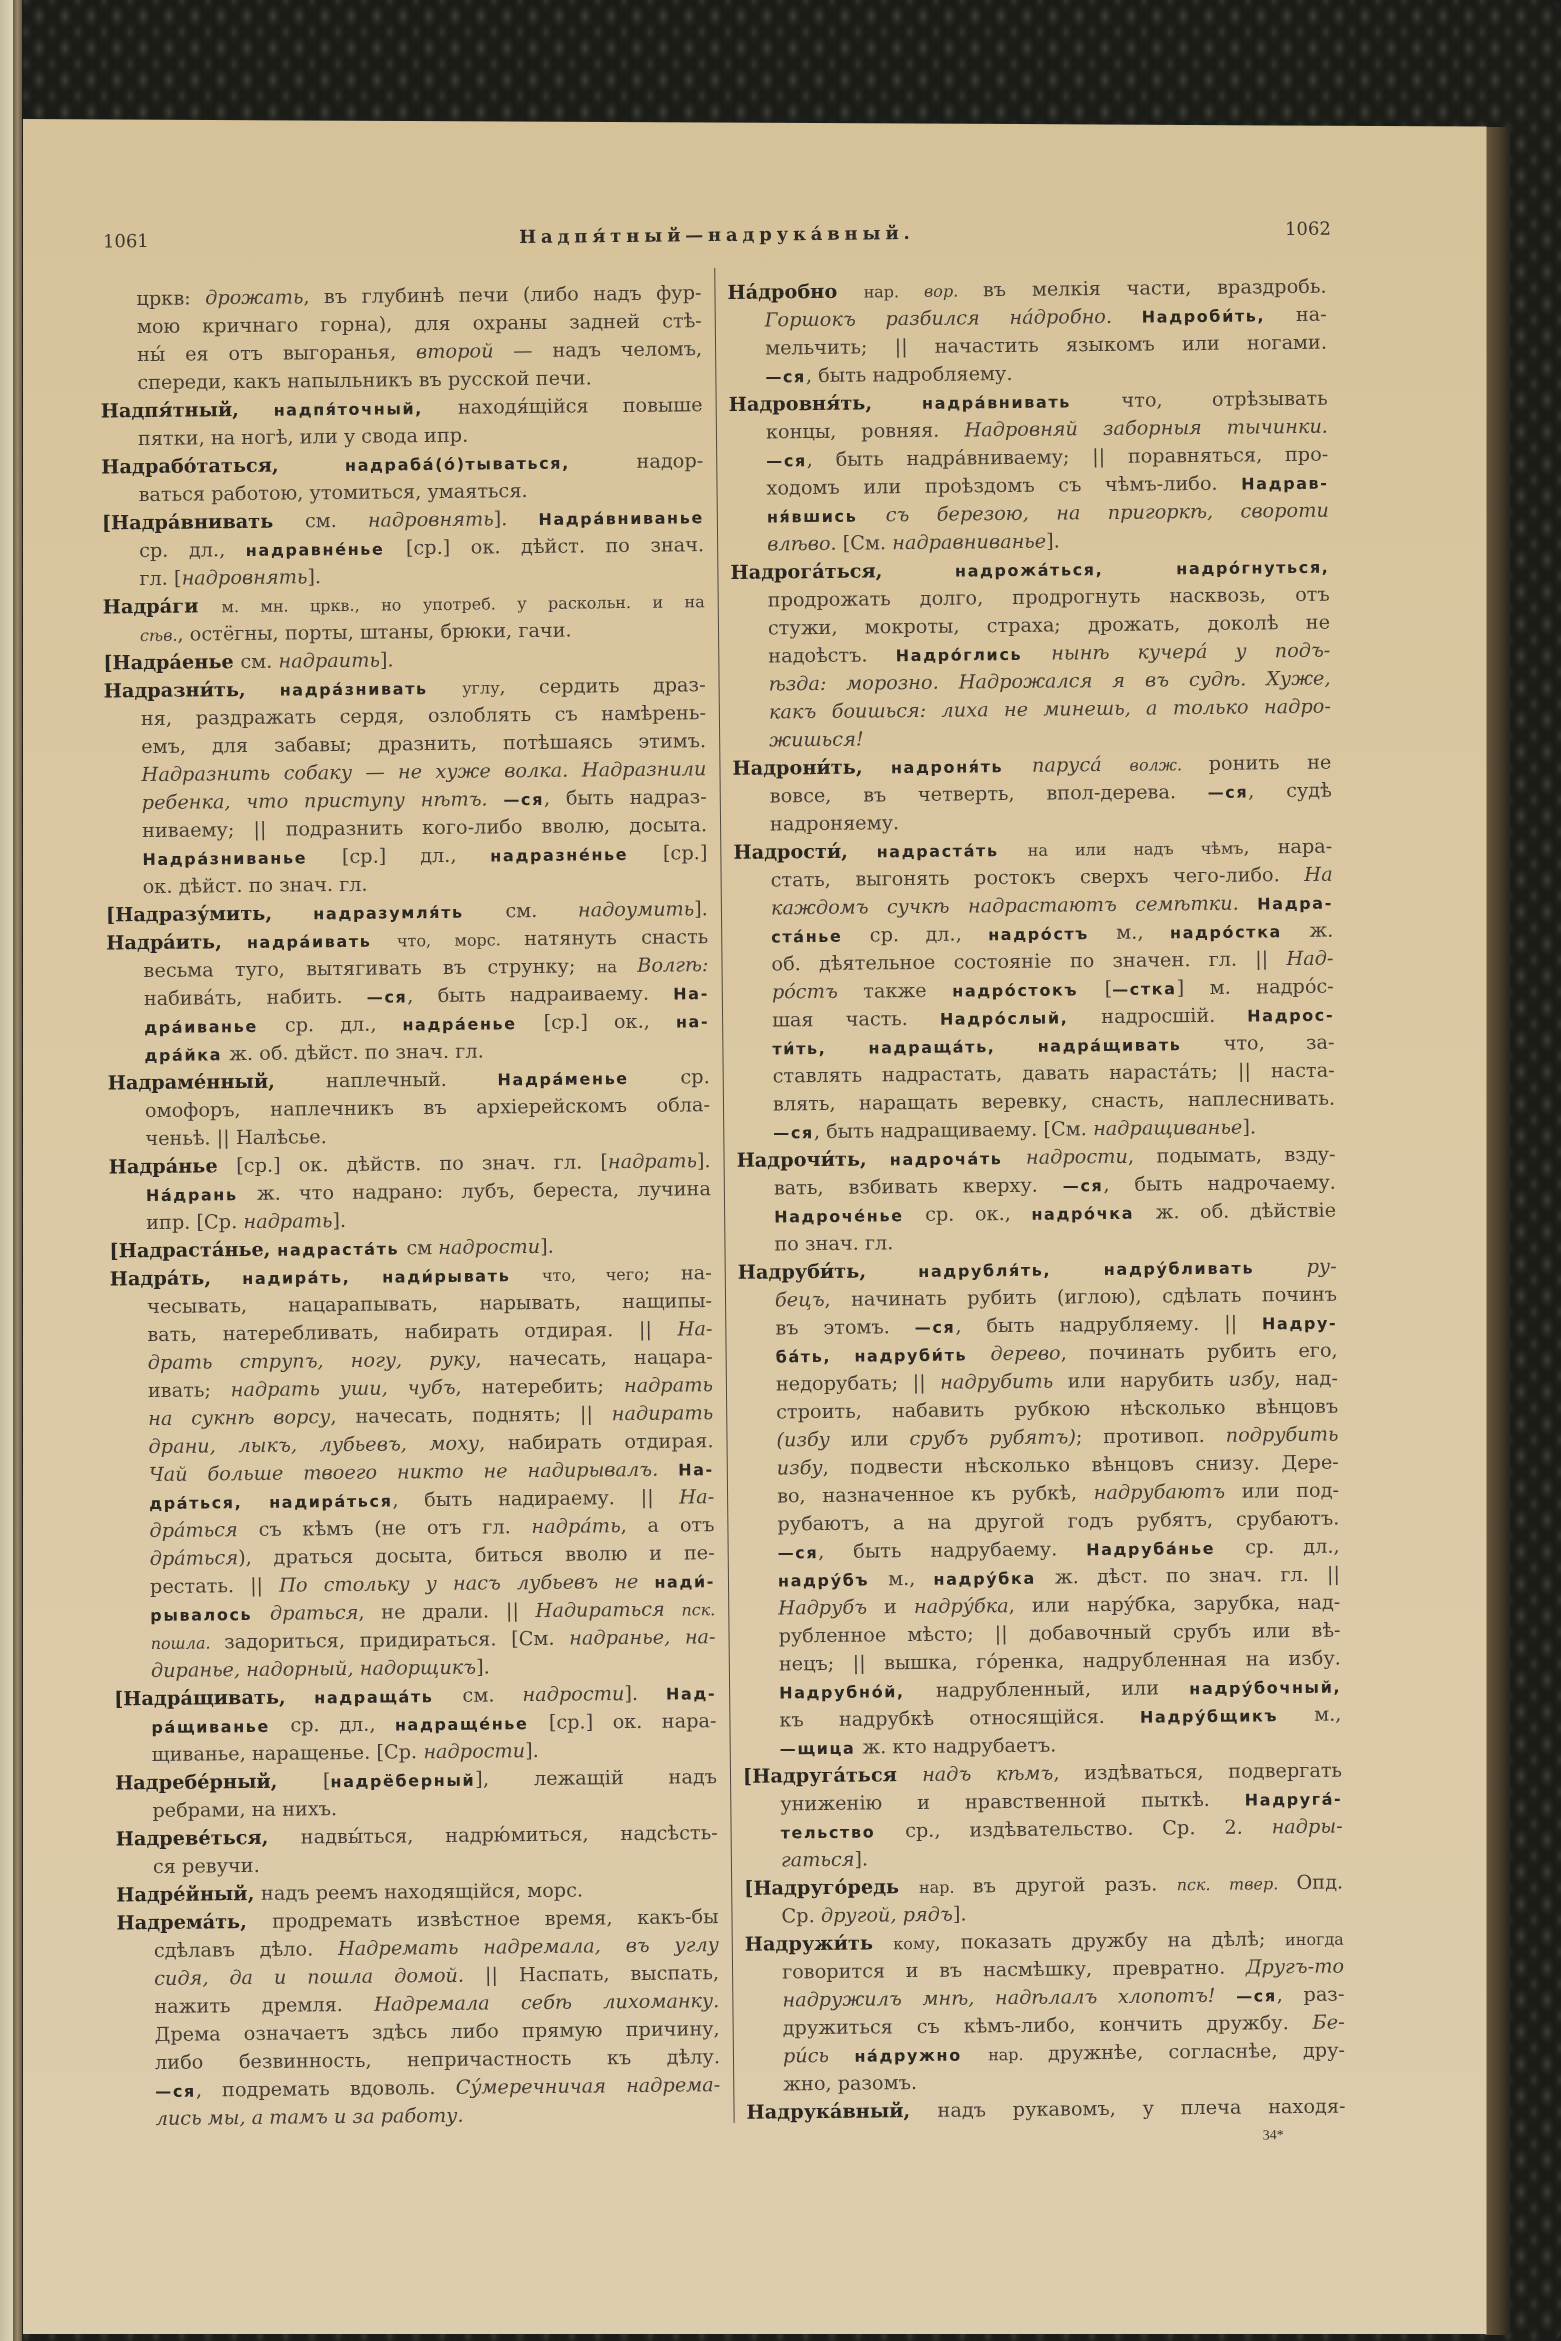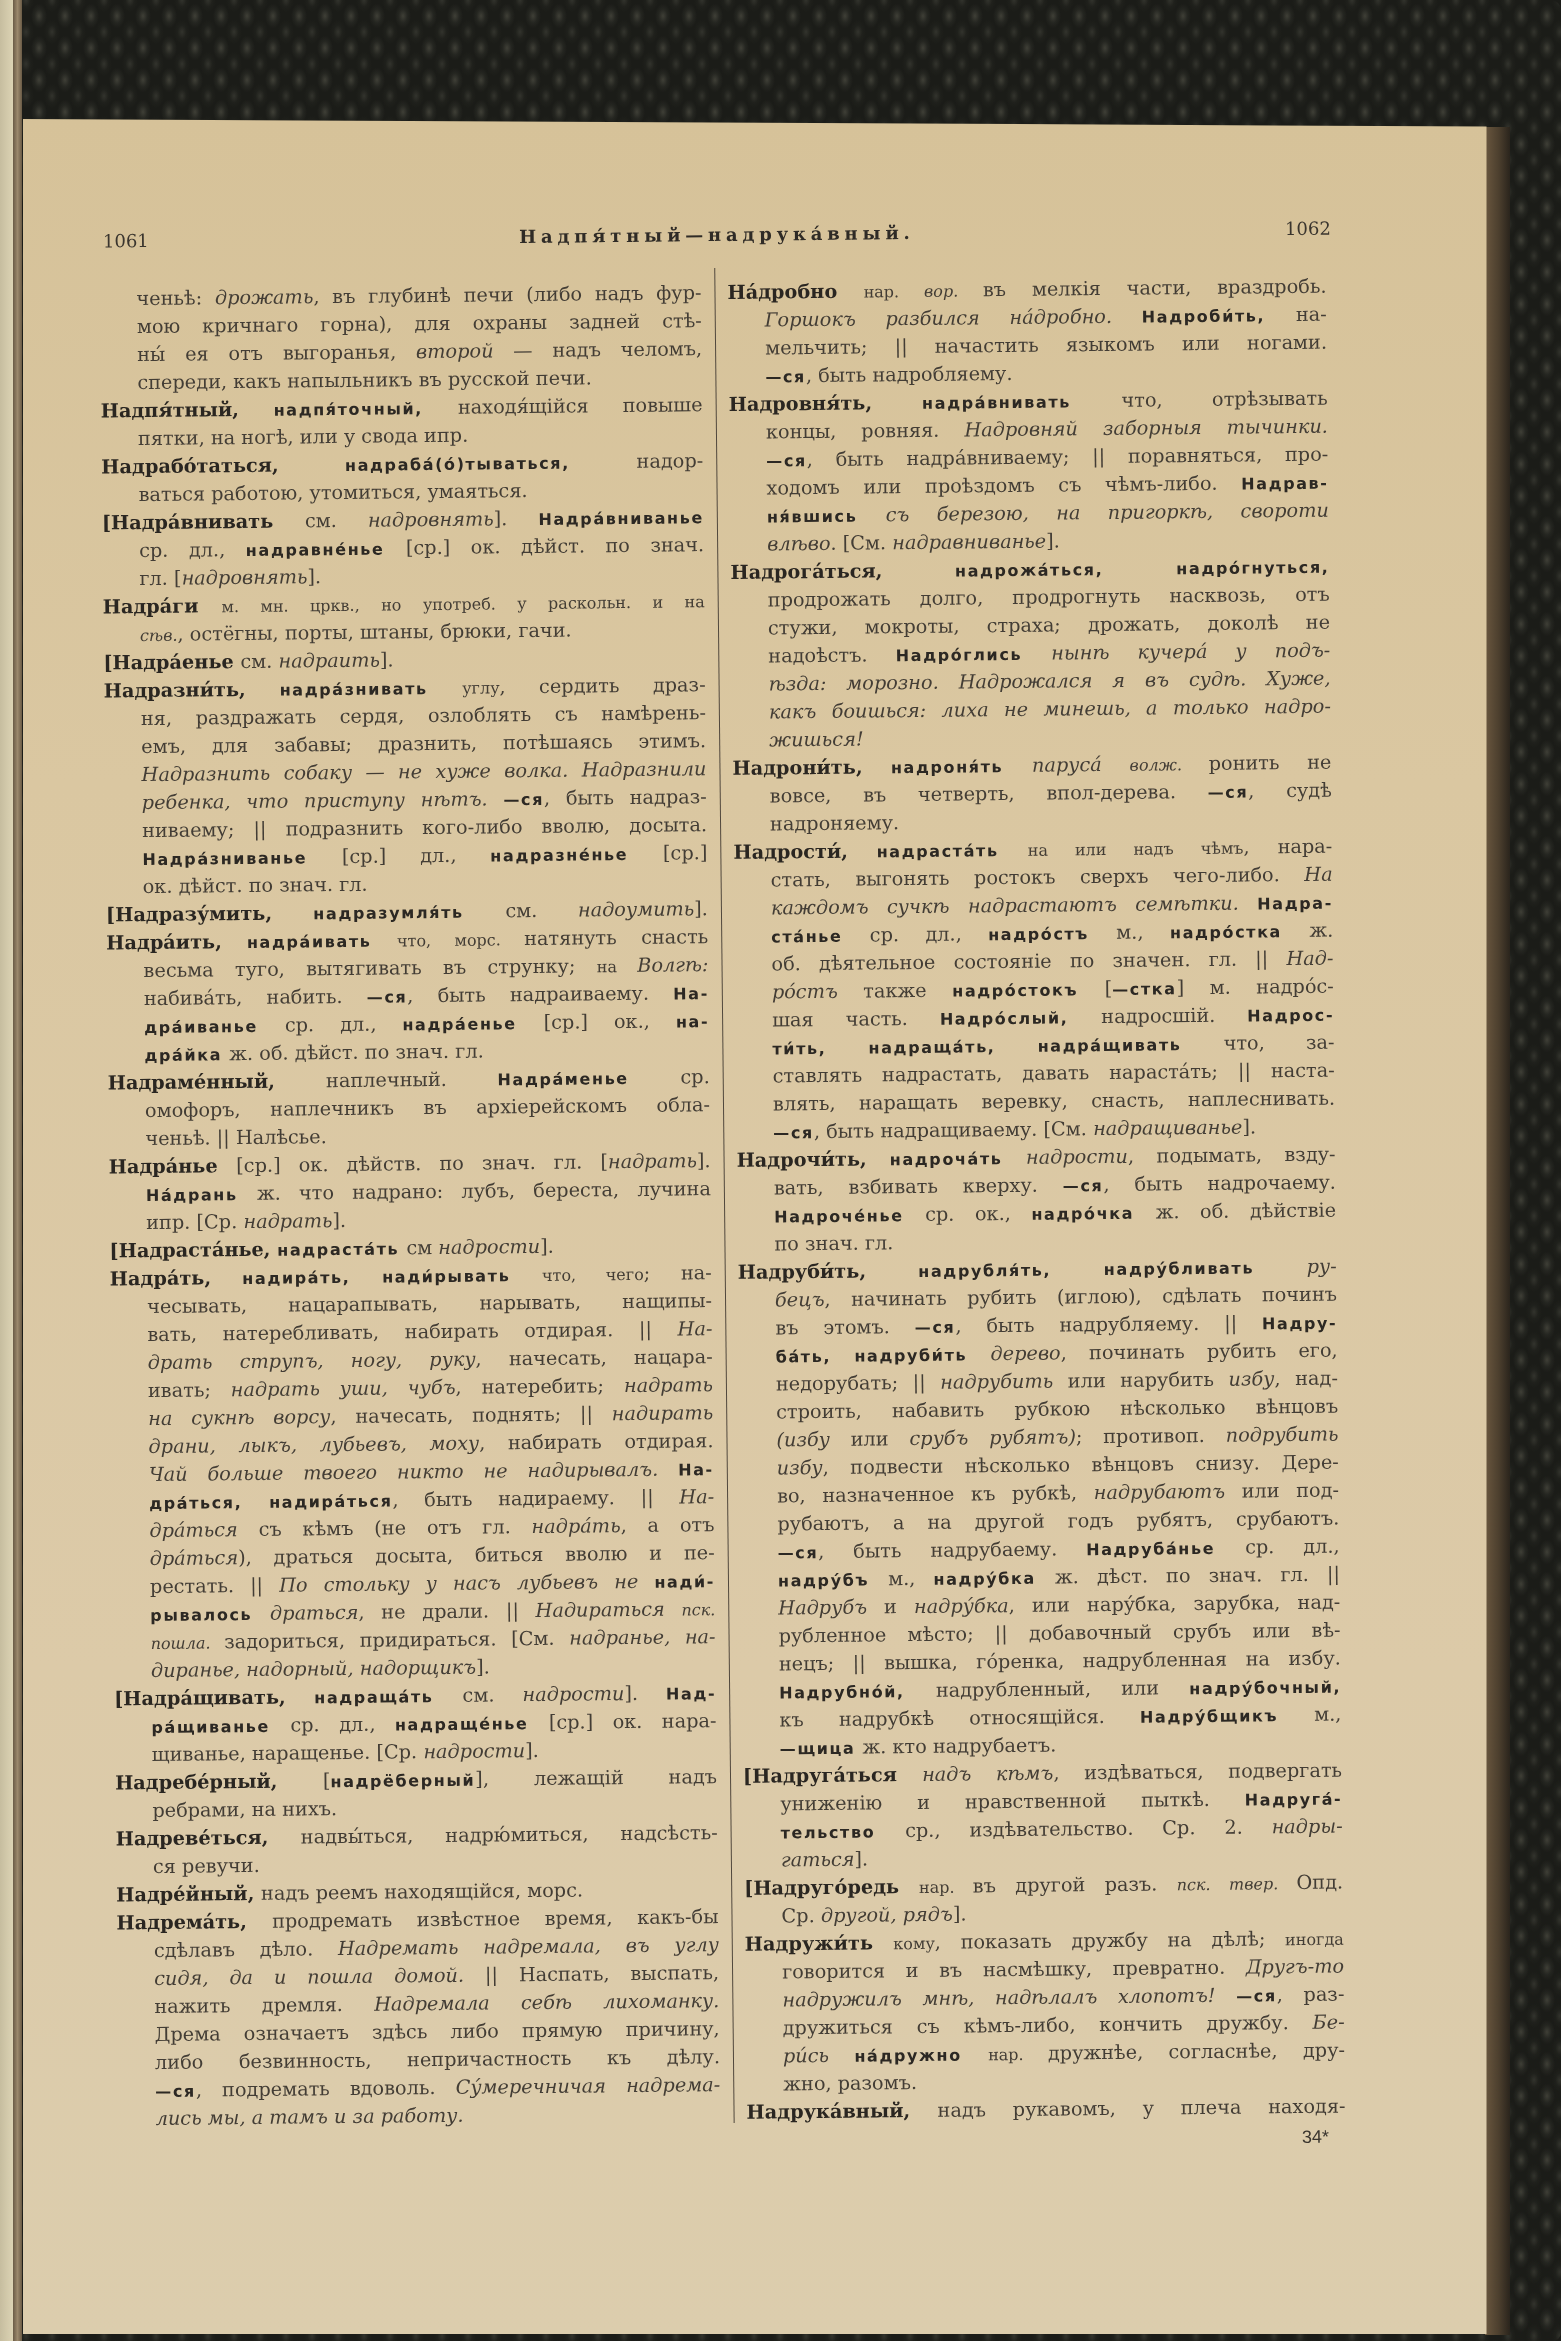--- a/index.html
+++ b/index.html
@@ -63,42 +63,42 @@
   }
   .line.ct { padding-left: 37px; }
   .line.js { text-align: justify; text-align-last: justify; }
   .hw { font-family: "DejaVu Serif", serif; font-weight: bold; font-size: 19.3px; color: #2a2621; }
   .sb { font-family: "DejaVu Sans", sans-serif; font-weight: bold; font-size: 16px; letter-spacing: 1.6px; color: #2c2823; }
   .it { font-style: italic; }
   .rg { }
   .sm { font-size: 16px; }
   .smi { font-size: 16px; font-style: italic; }
   .signature {
-    position: absolute; left: 1292px; top: 2133px;
-    font-family: Liberation Sans, sans-serif; font-size: 18px; color: #3a352e;
+    position: absolute; left: 1253px; top: 2133px;
+    font-family: Liberation Serif, serif; font-size: 14px; color: #3a352e;
   }
 </style>
 </head>
 <body>
 
 <div class="scene">
   <div class="gutter-strip"></div>
   <div class="gutter-band"></div>
   <div class="cover-edge"></div>
   <div class="page"></div>
 
   <div class="text-block">
     <div class="running-header">
       <span class="pnum">1061</span>
       <span class="rtitle">Надпя́тный—надрука́вный.</span>
       <span class="pnum">1062</span>
     </div>
 
     <div class="col col-left">
-        <div class="line ct js"><span class="rg">ченьѣ: </span><span class="it">дрожать</span><span class="rg">, въ глубинѣ печи (либо надъ фур-</span></div>
+        <div class="line ct js"><span class="rg">цркв: </span><span class="it">дрожать</span><span class="rg">, въ глубинѣ печи (либо надъ фур-</span></div>
         <div class="line ct js"><span class="rg">мою кричнаго горна), для охраны задней стѣ-</span></div>
         <div class="line ct js"><span class="rg">ны́ ея отъ выгоранья, </span><span class="it">второй</span><span class="rg"> — надъ челомъ,</span></div>
         <div class="line ct"><span class="rg">спереди, какъ напыльникъ въ русской печи.</span></div>
         <div class="line hd js"><span class="hw">Надпя́тный, </span><span class="sb">надпя́точный, </span><span class="rg">находя́щійся повыше</span></div>
         <div class="line ct"><span class="rg">пятки, на ногѣ, или у свода ипр.</span></div>
         <div class="line hd js"><span class="hw">Надрабо́таться, </span><span class="sb">надраба́(о́)тываться, </span><span class="rg">надор-</span></div>
         <div class="line ct"><span class="rg">ваться работою, утомиться, умаяться.</span></div>
         <div class="line hd js"><span class="hw">[Надра́внивать </span><span class="rg">см. </span><span class="it">надровнять</span><span class="rg">]. </span><span class="sb">Надра́вниванье</span></div>
         <div class="line ct js"><span class="rg">ср. дл., </span><span class="sb">надравне́нье </span><span class="rg">[ср.] ок. дѣйст. по знач.</span></div>
         <div class="line ct"><span class="rg">гл. [</span><span class="it">надровнять</span><span class="rg">].</span></div>

